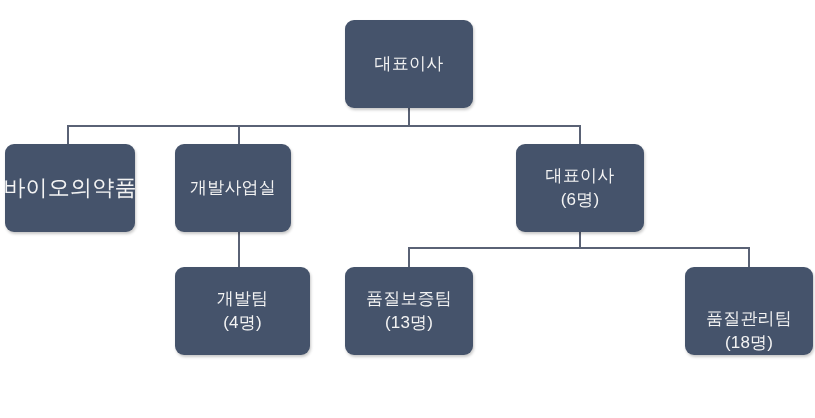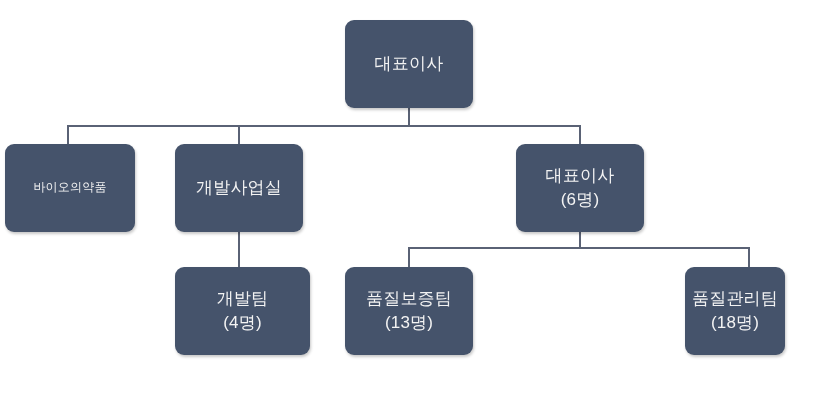--- a/index.html
+++ b/index.html
@@ -40,21 +40,21 @@
     text-align: center;
     line-height: 1.42;
     font-size: 17px;
     font-weight: 400;
     letter-spacing: 0.2px;
     box-shadow: 1px 2px 3px rgba(0, 0, 0, 0.22);
     padding: 0 6px;
     user-select: none;
   }
   .node .ln { display: block; white-space: nowrap; }
-  .node.small { font-size: 12px; }
+  .node.small { font-size: 22px; }
 </style>
 </head>
 <body>
 
 <div id="org-canvas">
 
   <div class="line v" style="left:408px; top:108px; height:18px;"></div>
   <div class="line h" style="left:67px; top:125px; width:514px;"></div>
   <div class="line v" style="left:67px; top:125px; height:19px;"></div>
   <div class="line v" style="left:238px; top:125px; height:19px;"></div>
@@ -68,37 +68,37 @@
   <div class="line v" style="left:748px; top:247px; height:20px;"></div>
 
   <div class="node" style="left:345px; top:20px; width:128px; height:88px;">
     <span class="ln">대표이사</span>
   </div>
 
   <div class="node small" style="left:5px; top:144px; width:130px; height:88px;">
     <span class="ln">바이오의약품</span>
   </div>
 
-  <div class="node" style="left:175px; top:144px; width:128px; height:88px;">
+  <div class="node" style="left:175px; top:144px; width:116px; height:88px;">
     <span class="ln">개발사업실</span>
   </div>
 
   <div class="node" style="left:516px; top:144px; width:128px; height:88px;">
     <span class="ln">대표이사</span>
     <span class="ln">(6명)</span>
   </div>
 
   <div class="node" style="left:175px; top:267px; width:135px; height:88px;">
     <span class="ln">개발팀</span>
     <span class="ln">(4명)</span>
   </div>
 
   <div class="node" style="left:345px; top:267px; width:128px; height:88px;">
     <span class="ln">품질보증팀</span>
     <span class="ln">(13명)</span>
   </div>
 
-  <div class="node" style="left:685px; top:267px; width:100px; height:88px;">
+  <div class="node" style="left:685px; top:267px; width:128px; height:88px;justify-content:flex-end;">
     <span class="ln">품질관리팀</span>
     <span class="ln">(18명)</span>
   </div>
 
 </div>
 
 </body></html>

